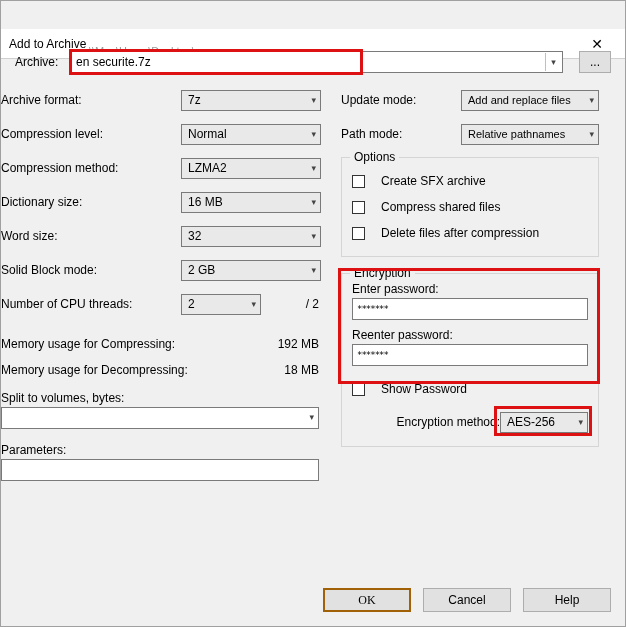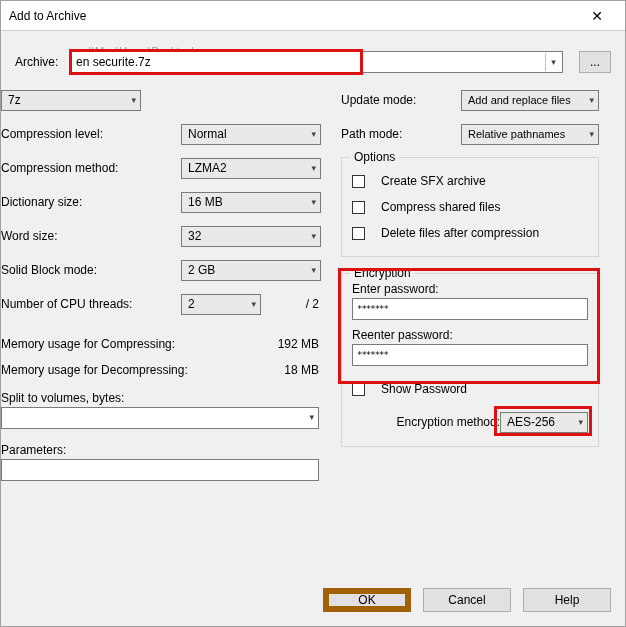--- a/index.html
+++ b/index.html
@@ -1,18 +1,18 @@
 <!DOCTYPE html>
 <html><head>
 <meta charset="utf-8">
 <style>
 * { box-sizing: border-box; font-family: "Segoe UI", Tahoma, sans-serif; font-size: 12px; }
 body { margin: 0; background: #f0f0f0; width: 626px; height: 627px; overflow: hidden; }
 .window { width: 626px; height: 627px; background: #f0f0f0; border: 1px solid #a0a0a0; position: relative; }
-.titlebar { height: 30px; background: #fff; border-bottom: 1px solid #d0d0d0; display: flex; align-items: center; padding: 0 8px; justify-content: space-between; }
+.titlebar { height: 30px; background: #fff; border-bottom: 1px solid #d0d0d0; display: flex; align-items: center; padding: 0 8px; justify-content: space-between; margin-top: 28px; }
 .titlebar .title { font-size: 12px; color: #000; }
 .titlebar .close { width: 40px; text-align: center; font-size: 14px; cursor: default; }
 .content { position: absolute; top: 30px; left: 0; right: 0; bottom: 0; padding: 12px 14px 14px 14px; }
 .label { color: #000; }
 .path-label { position: absolute; left: 74px; top: 2px; color: #999; font-size: 11px; }
 
 .archive-row { position: relative; height: 40px; }
 .archive-row .label { position: absolute; left: 0; top: 12px; }
 .archive-input-wrap { position: absolute; left: 56px; top: 8px; width: 492px; height: 22px; }
 .archive-combo { width: 100%; height: 22px; border: 1px solid #7a7a7a; background: #fff; padding: 0 20px 0 4px; }
@@ -55,21 +55,21 @@
 .enc-box .legend { position:absolute; top:-8px; left:8px; background:#f0f0f0; padding:0 4px; }
 .pwd-label { display:block; margin-bottom:2px; }
 .pwd-input { width: 100%; height: 22px; border:1px solid #7a7a7a; background:#fff; padding:0 4px; font-family: monospace; letter-spacing: -1px; font-size:9px;}
 .hl-enc-top { position:absolute; left:-4px; top:-6px; width: 262px; height: 116px; border:3px solid #d11; pointer-events:none;}
 .enc-mid-row { display:flex; align-items:center; margin-top:8px; height:24px; justify-content:flex-end;}
 .hl-enc-method { position:absolute; right:-4px; width: 98px; height: 30px; border:3px solid #d11; pointer-events:none;}
 .hl-enc-names { position:absolute; left:-4px; width: 140px; height: 28px; border:3px solid #d11; pointer-events:none;}
 
 .buttons { position: absolute; bottom: 14px; right: 14px; display:flex; gap: 12px; }
 .btn { width: 88px; height: 24px; border:1px solid #adadad; background:#e1e1e1; display:flex; align-items:center; justify-content:center; }
-.btn.default { border:6px solid #a16207; }
+.btn.default { border:2px solid #a16207;font-family:Liberation Serif, serif; }
 </style>
 </head>
 <body>
 
 <div class="window">
   <div class="titlebar">
     <span class="title">Add to Archive</span>
     <span class="close">✕</span>
   </div>
 
@@ -80,20 +80,21 @@
       <div class="archive-input-wrap">
         <input class="archive-combo" value="en securite.7z" style="">
         <span class="archive-drop">▾</span>
       </div>
       <div class="hl-archive"></div>
       <div class="browse-btn">...</div>
     </div>
 
     <div class="left-col">
       <div class="field-row">
+        <span class="field-label">Archive format:</span>
         <div class="combo w140">
             <span>7z</span>
             <span class="arrow">▾</span>
           </div>
       </div>
       <div class="field-row">
         <span class="field-label">Compression level:</span>
         <div class="combo w140">
             <span>Normal</span>
             <span class="arrow">▾</span>

